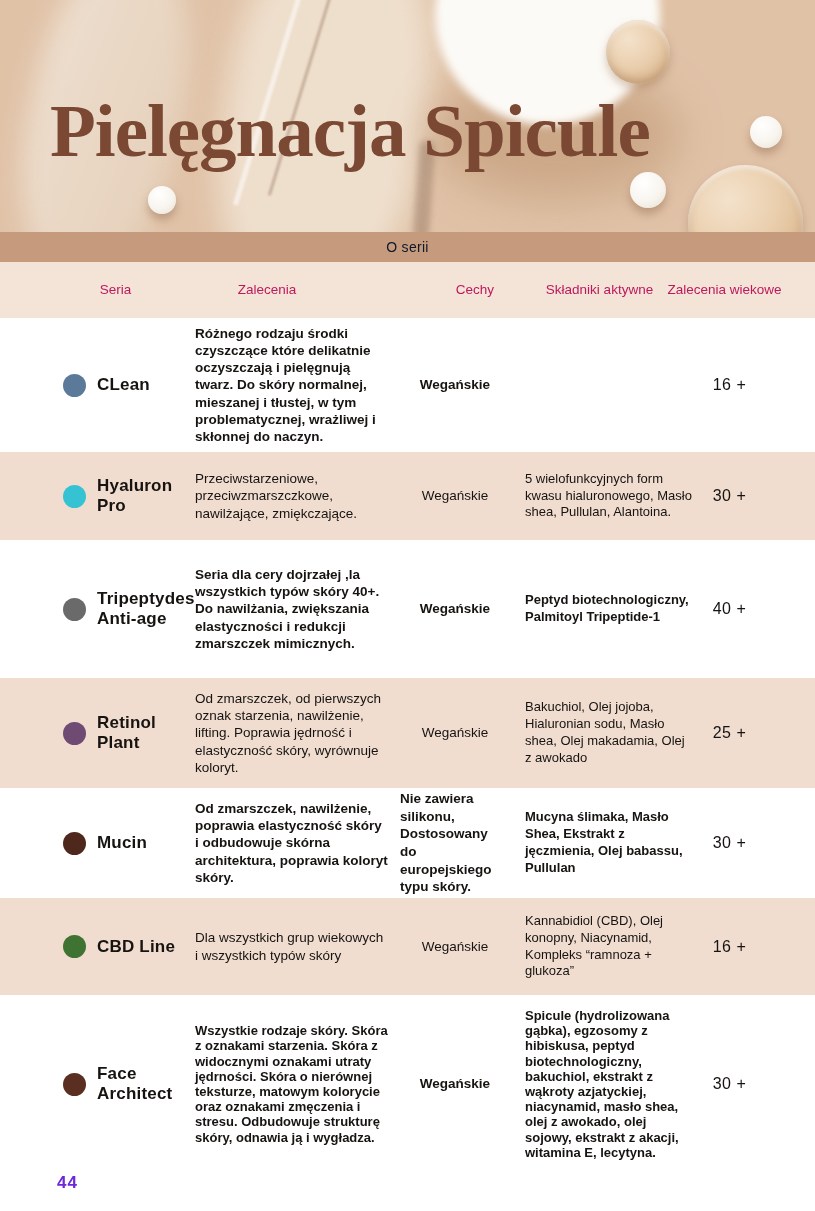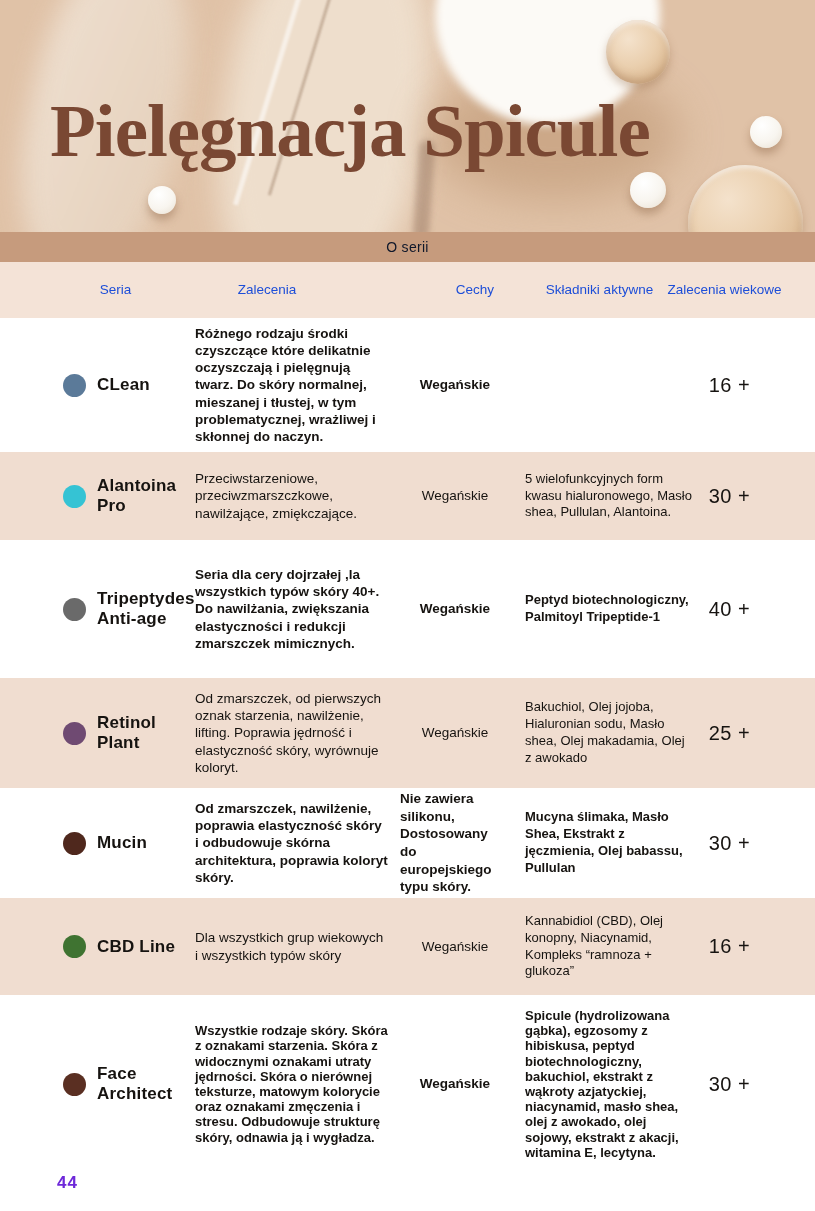--- a/index.html
+++ b/index.html
@@ -50,37 +50,37 @@
   .section-bar{
     width:815px;height:30px;background:#c69b7d;
     display:flex;align-items:center;justify-content:center;
     font-size:14px;color:#0f172a;letter-spacing:.3px;
   }
   
   .grid-cols{display:grid;grid-template-columns:195px 200px 120px 185px 115px;}
   .thead{
     width:815px;height:56px;background:#f4e3d7;align-items:center;
   }
-  .th{font-size:13.5px;text-align:center;line-height:1.25;color:#1d4ed8;}
+  .th{font-size:13.5px;text-align:center;line-height:1.25;color:#be185d;}
   .th-seria{transform:translateX(18px);}
   .th-zalecenia{transform:translateX(-28px);}
   .th-cechy{transform:translateX(20px);}
   .th-skladniki{transform:translateX(-8px);}
   .th-wiekowe{transform:translateX(-33px);}
   .row{width:815px;align-items:center;background:#ffffff;}
   .row.alt{background:#f0ddd0;}
   .cell{box-sizing:border-box;}
   .c-seria{display:flex;align-items:center;gap:11px;padding-left:63px;}
   .dot{width:23px;height:23px;border-radius:50%;flex-shrink:0;}
   .series-name{font-size:17px;font-weight:700;line-height:1.15;letter-spacing:.2px;}
   .c-zal{font-size:13.5px;line-height:1.28;padding-right:6px;}
   .c-cechy{font-size:13.5px;line-height:1.3;text-align:center;padding:0 6px;}
   .c-cechy.cechy-left{text-align:left;padding:0 10px 0 5px;}
   .c-skl{font-size:13px;line-height:1.3;padding:0 6px 0 10px;}
-  .c-wiek{font-size:20px;text-align:center;padding-right:56px;letter-spacing:.5px;}
+  .c-wiek{font-size:16px;text-align:center;padding-right:56px;letter-spacing:.5px;}
   .w700 .c-zal,.w700 .c-cechy,.w700 .c-skl{font-weight:700;}
   .tight .c-zal,.tight .c-skl{line-height:1.17;font-size:13px;}
   .r0{min-height:134px;}
   .r1{min-height:88px;}
   .r2{min-height:138px;}
   .r3{min-height:110px;}
   .r4{min-height:110px;}
   .r5{min-height:97px;}
   .r6{min-height:178px;}
   
@@ -123,21 +123,21 @@
   </div>
   <div class="cell c-zal">Różnego rodzaju środki czyszczące które delikatnie oczyszczają i pielęgnują twarz. Do skóry normalnej, mieszanej i tłustej, w tym problematycznej, wrażliwej i skłonnej do naczyn.</div>
   <div class="cell c-cechy">Wegańskie</div>
   <div class="cell c-skl"></div>
   <div class="cell c-wiek">16 +</div>
 </div>
 
 <div class="row grid-cols r1 alt">
   <div class="cell c-seria">
     <span class="dot" style="background-color: rgb(53, 195, 212);"></span>
-    <span class="series-name">Alantoina Pro</span>
+    <span class="series-name">Hyaluron Pro</span>
   </div>
   <div class="cell c-zal">Przeciwstarzeniowe, przeciwzmarszczkowe, nawilżające, zmiękczające.</div>
   <div class="cell c-cechy">Wegańskie</div>
   <div class="cell c-skl">5 wielofunkcyjnych form kwasu hialuronowego, Masło shea, Pullulan, Alantoina.</div>
   <div class="cell c-wiek">30 +</div>
 </div>
 
 <div class="row grid-cols r2 w700">
   <div class="cell c-seria">
     <span class="dot" style="background-color: rgb(106, 106, 106);"></span>

